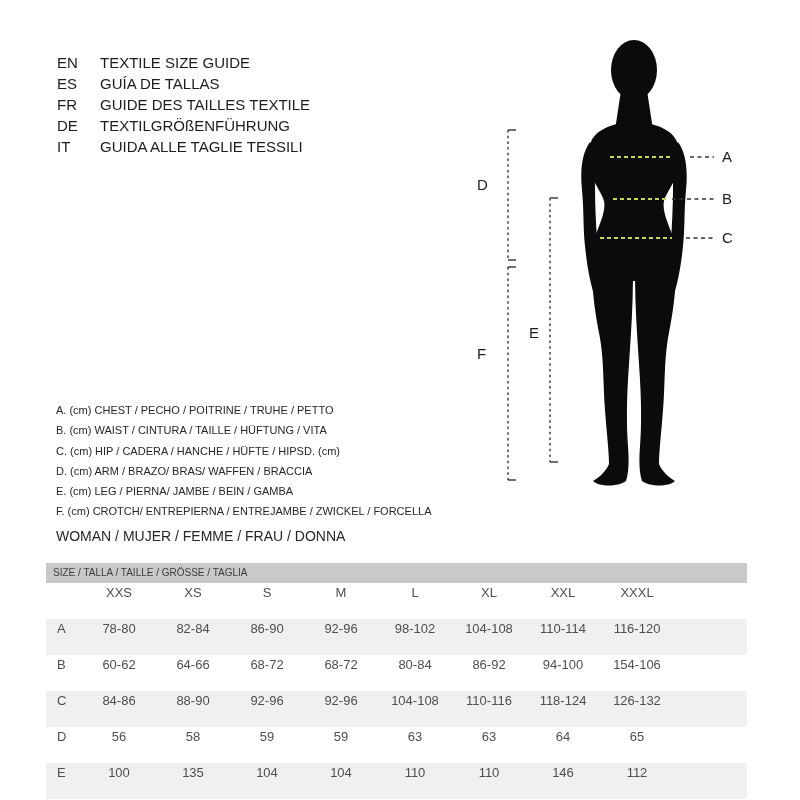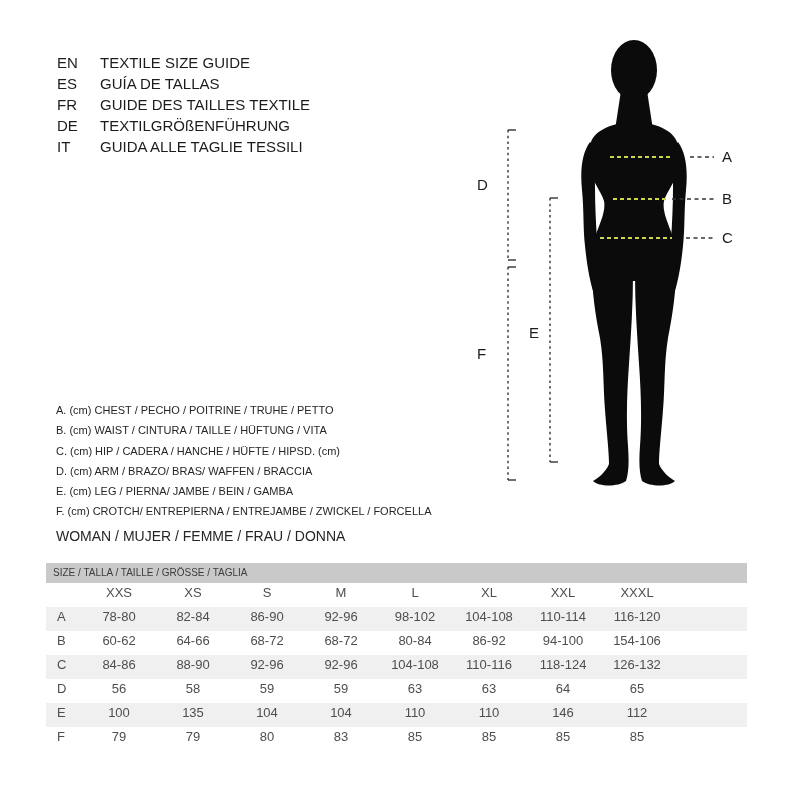--- a/index.html
+++ b/index.html
@@ -26,21 +26,21 @@
   
   .legend-block { position:absolute; left:56px; top:400px; font-size:11px; line-height:20.3px; color:#262626; }
 
   
   .gender-label { position:absolute; left:56px; top:528px; font-size:14px; color:#262626; }
 
   
   .size-table { position:absolute; left:46px; top:563px; width:701px; font-size:13px; color:#4e4e4e; }
   .size-bar { height:20px; line-height:20px; padding-left:7px; box-sizing:border-box;
               background:#c9c9c9; color:#3c3c3c; font-size:10px; }
-  .trow { display:flex; height:24px; line-height:20px; }
+  .trow { display:flex; height:36px; line-height:20px; }
   .trow.alt { background:#f0f0f0; }
   .cell { width:74px; flex:0 0 74px; text-align:center; }
   .cell.lbl { width:36px; flex:0 0 36px; text-align:left; padding-left:11px; box-sizing:border-box; }
   .cell.fill { flex:1 1 auto; width:auto; }
 </style>
 </head>
 <body>
 
 <div class="page">
 

